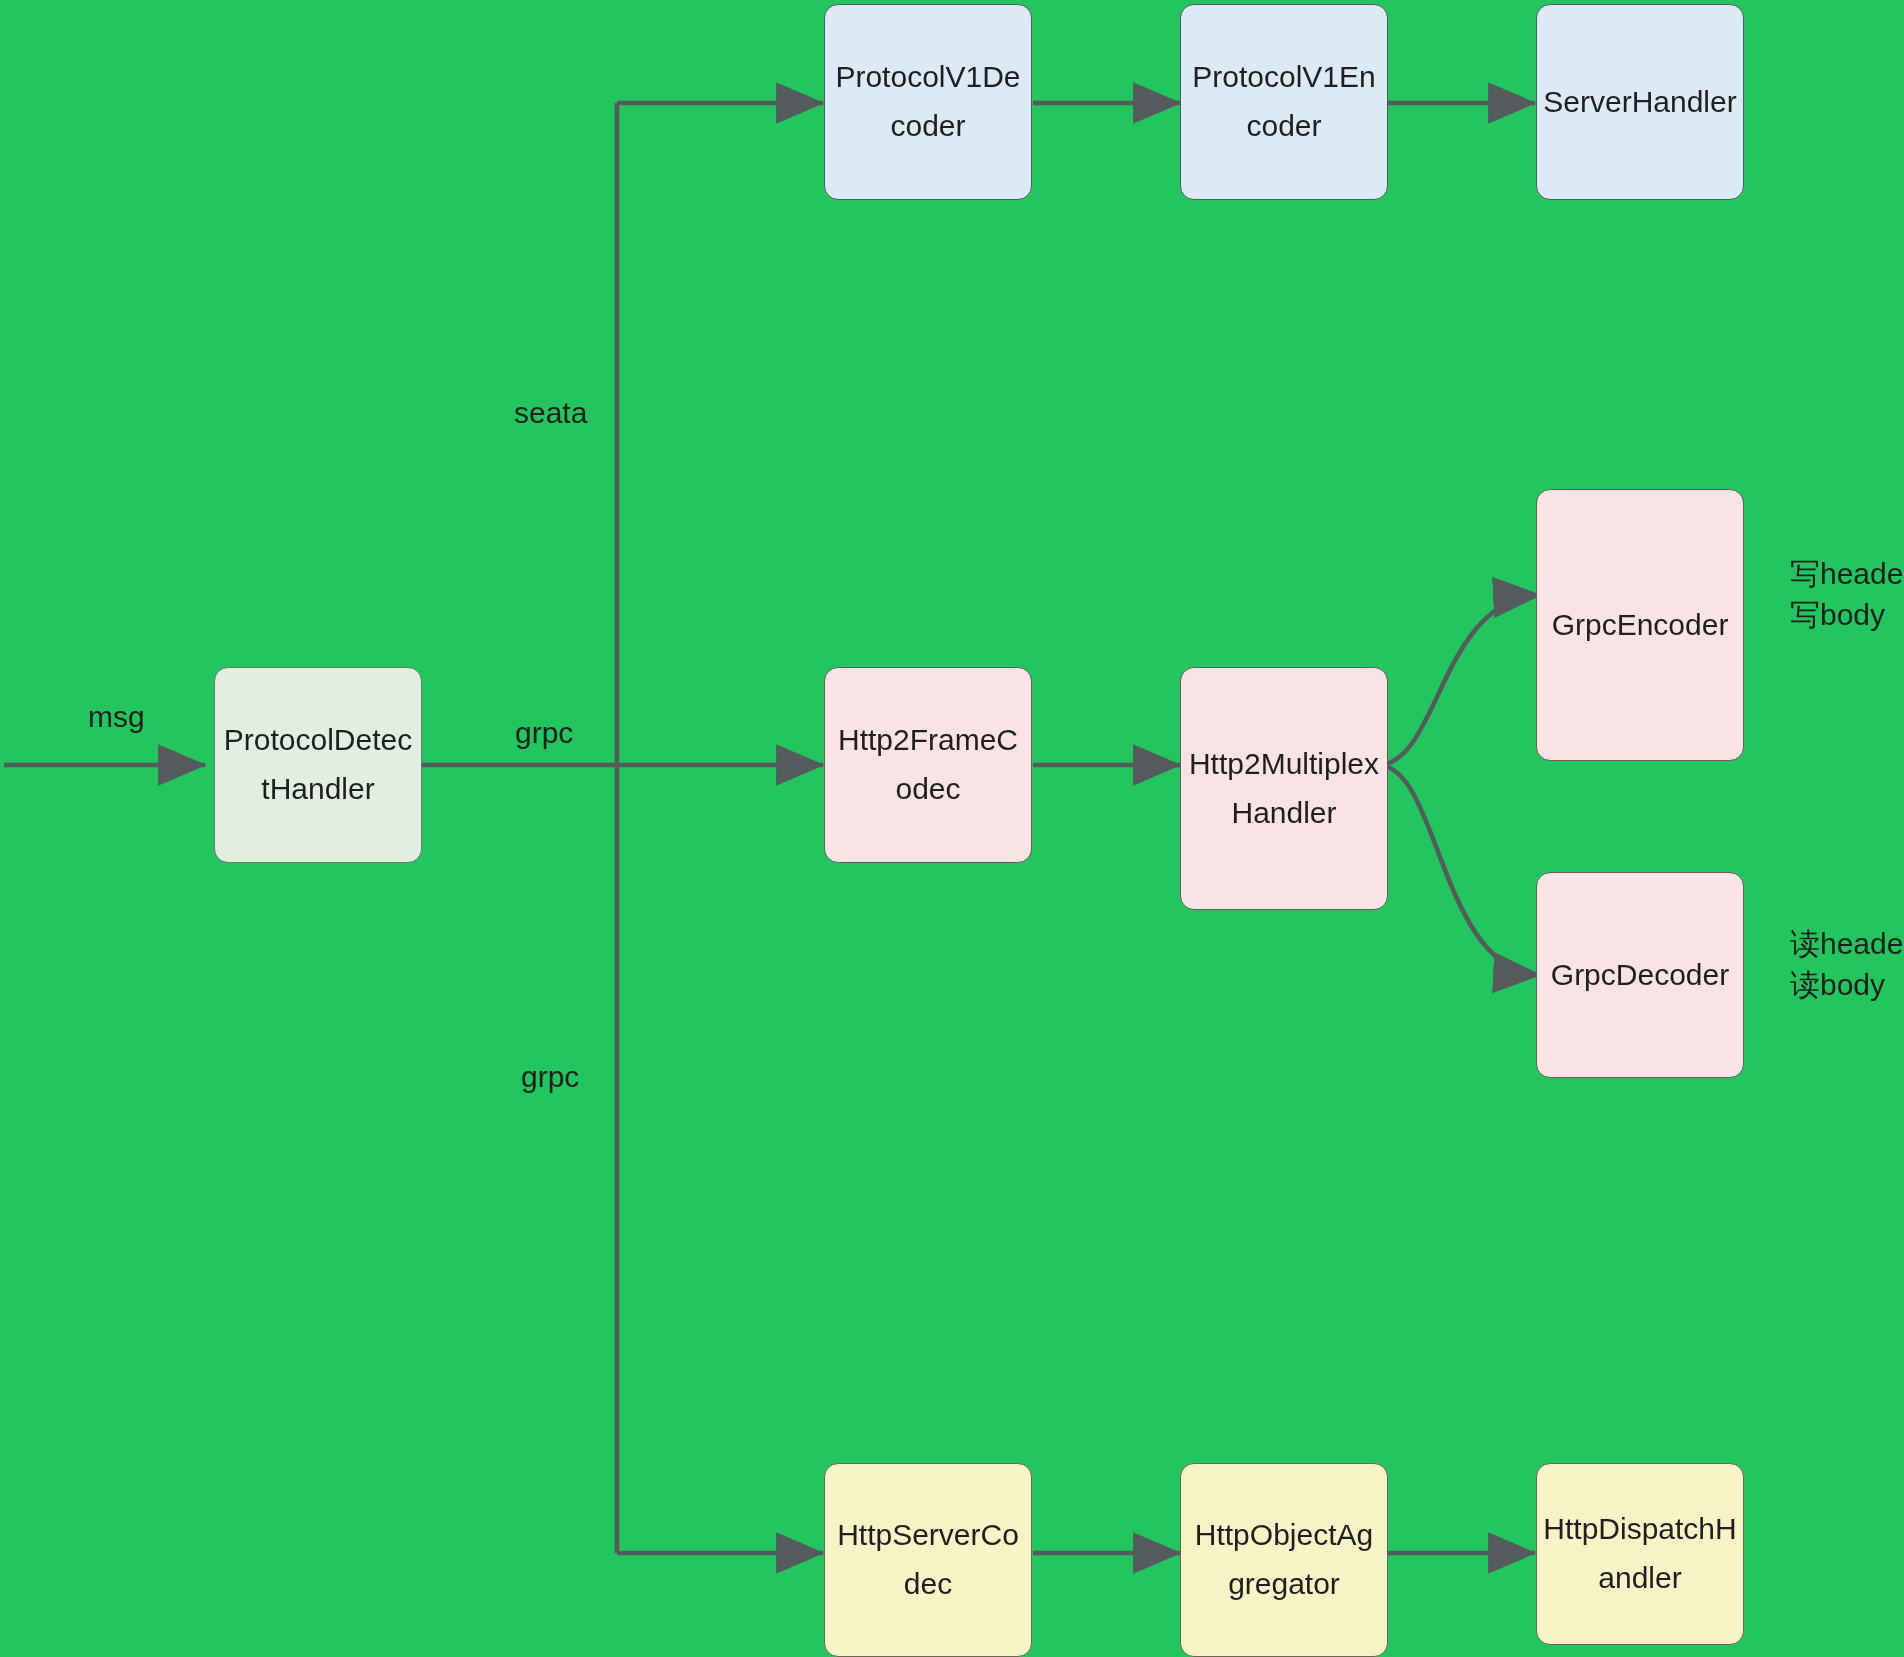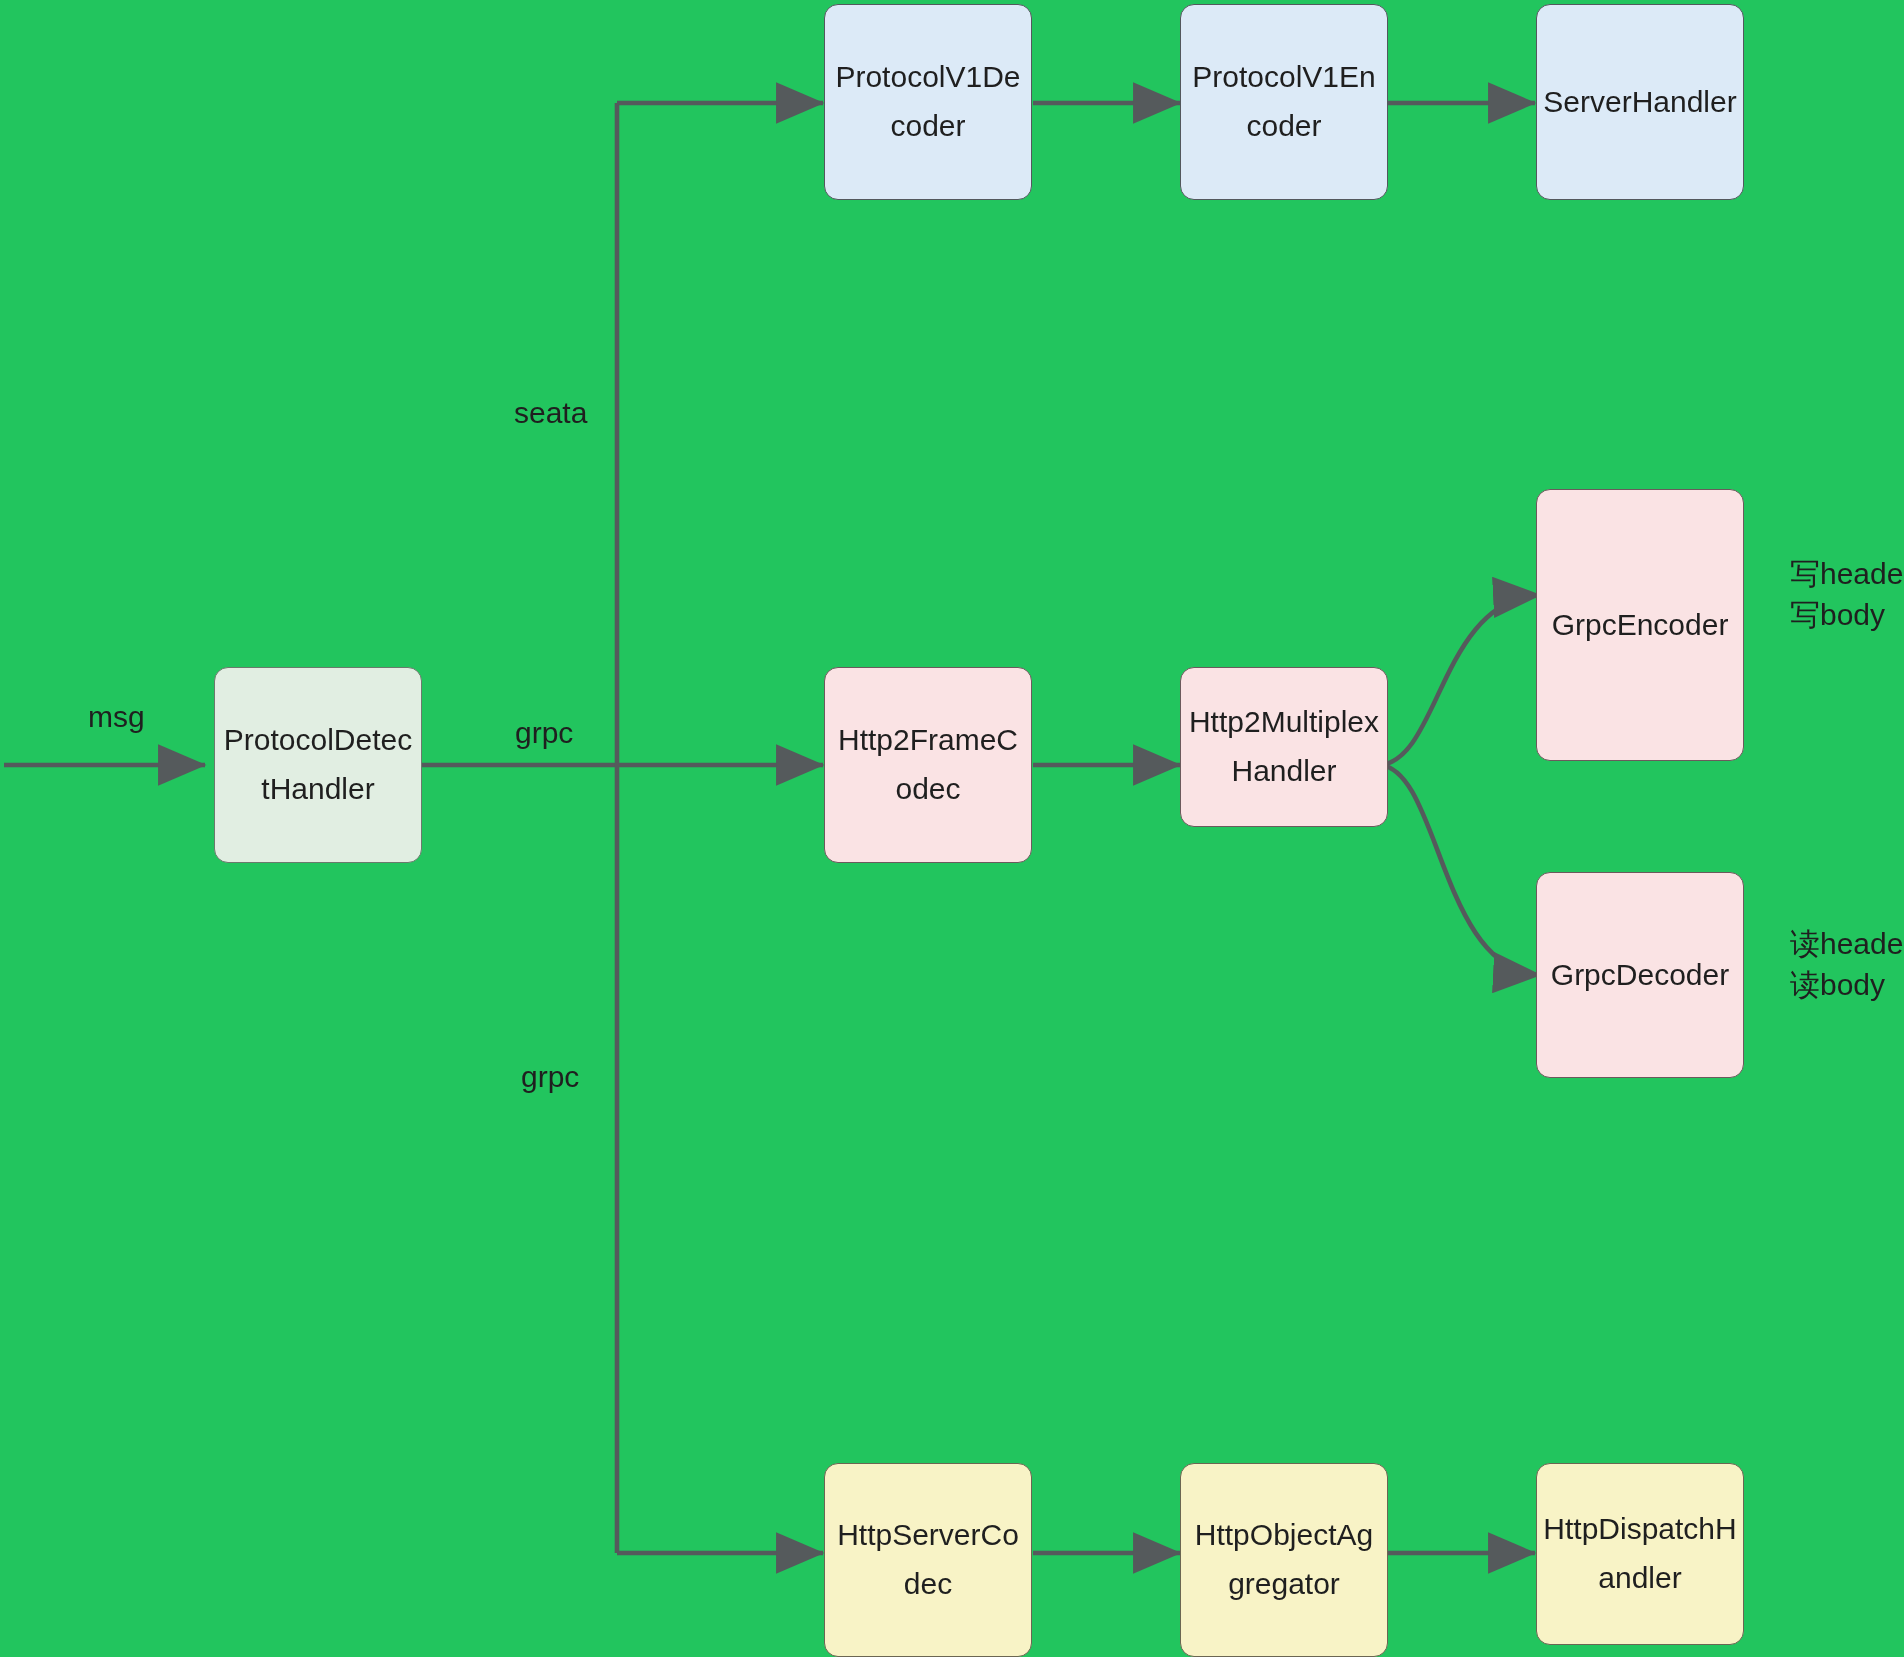--- a/index.html
+++ b/index.html
@@ -111,21 +111,21 @@
   </div>
 
   <div class="node n-green" style="left:214px; top:667px; width:208px; height:196px;">
     <span class="lbl">ProtocolDetectHandler</span>
   </div>
 
   <div class="node n-pink" style="left:824px; top:667px; width:208px; height:196px;">
     <span class="lbl">Http2FrameCodec</span>
   </div>
 
-  <div class="node n-pink" style="left:1180px; top:667px; width:208px; height:160px;">
+  <div class="node n-pink" style="left:1180px; top:667px; width:208px; height:243px;">
     <span class="lbl">Http2MultiplexHandler</span>
   </div>
 
   <div class="node n-pink" style="left:1536px; top:489px; width:208px; height:272px;">
     <span class="lbl">GrpcEncoder</span>
   </div>
 
   <div class="node n-pink" style="left:1536px; top:872px; width:208px; height:206px;">
     <span class="lbl">GrpcDecoder</span>
   </div>

